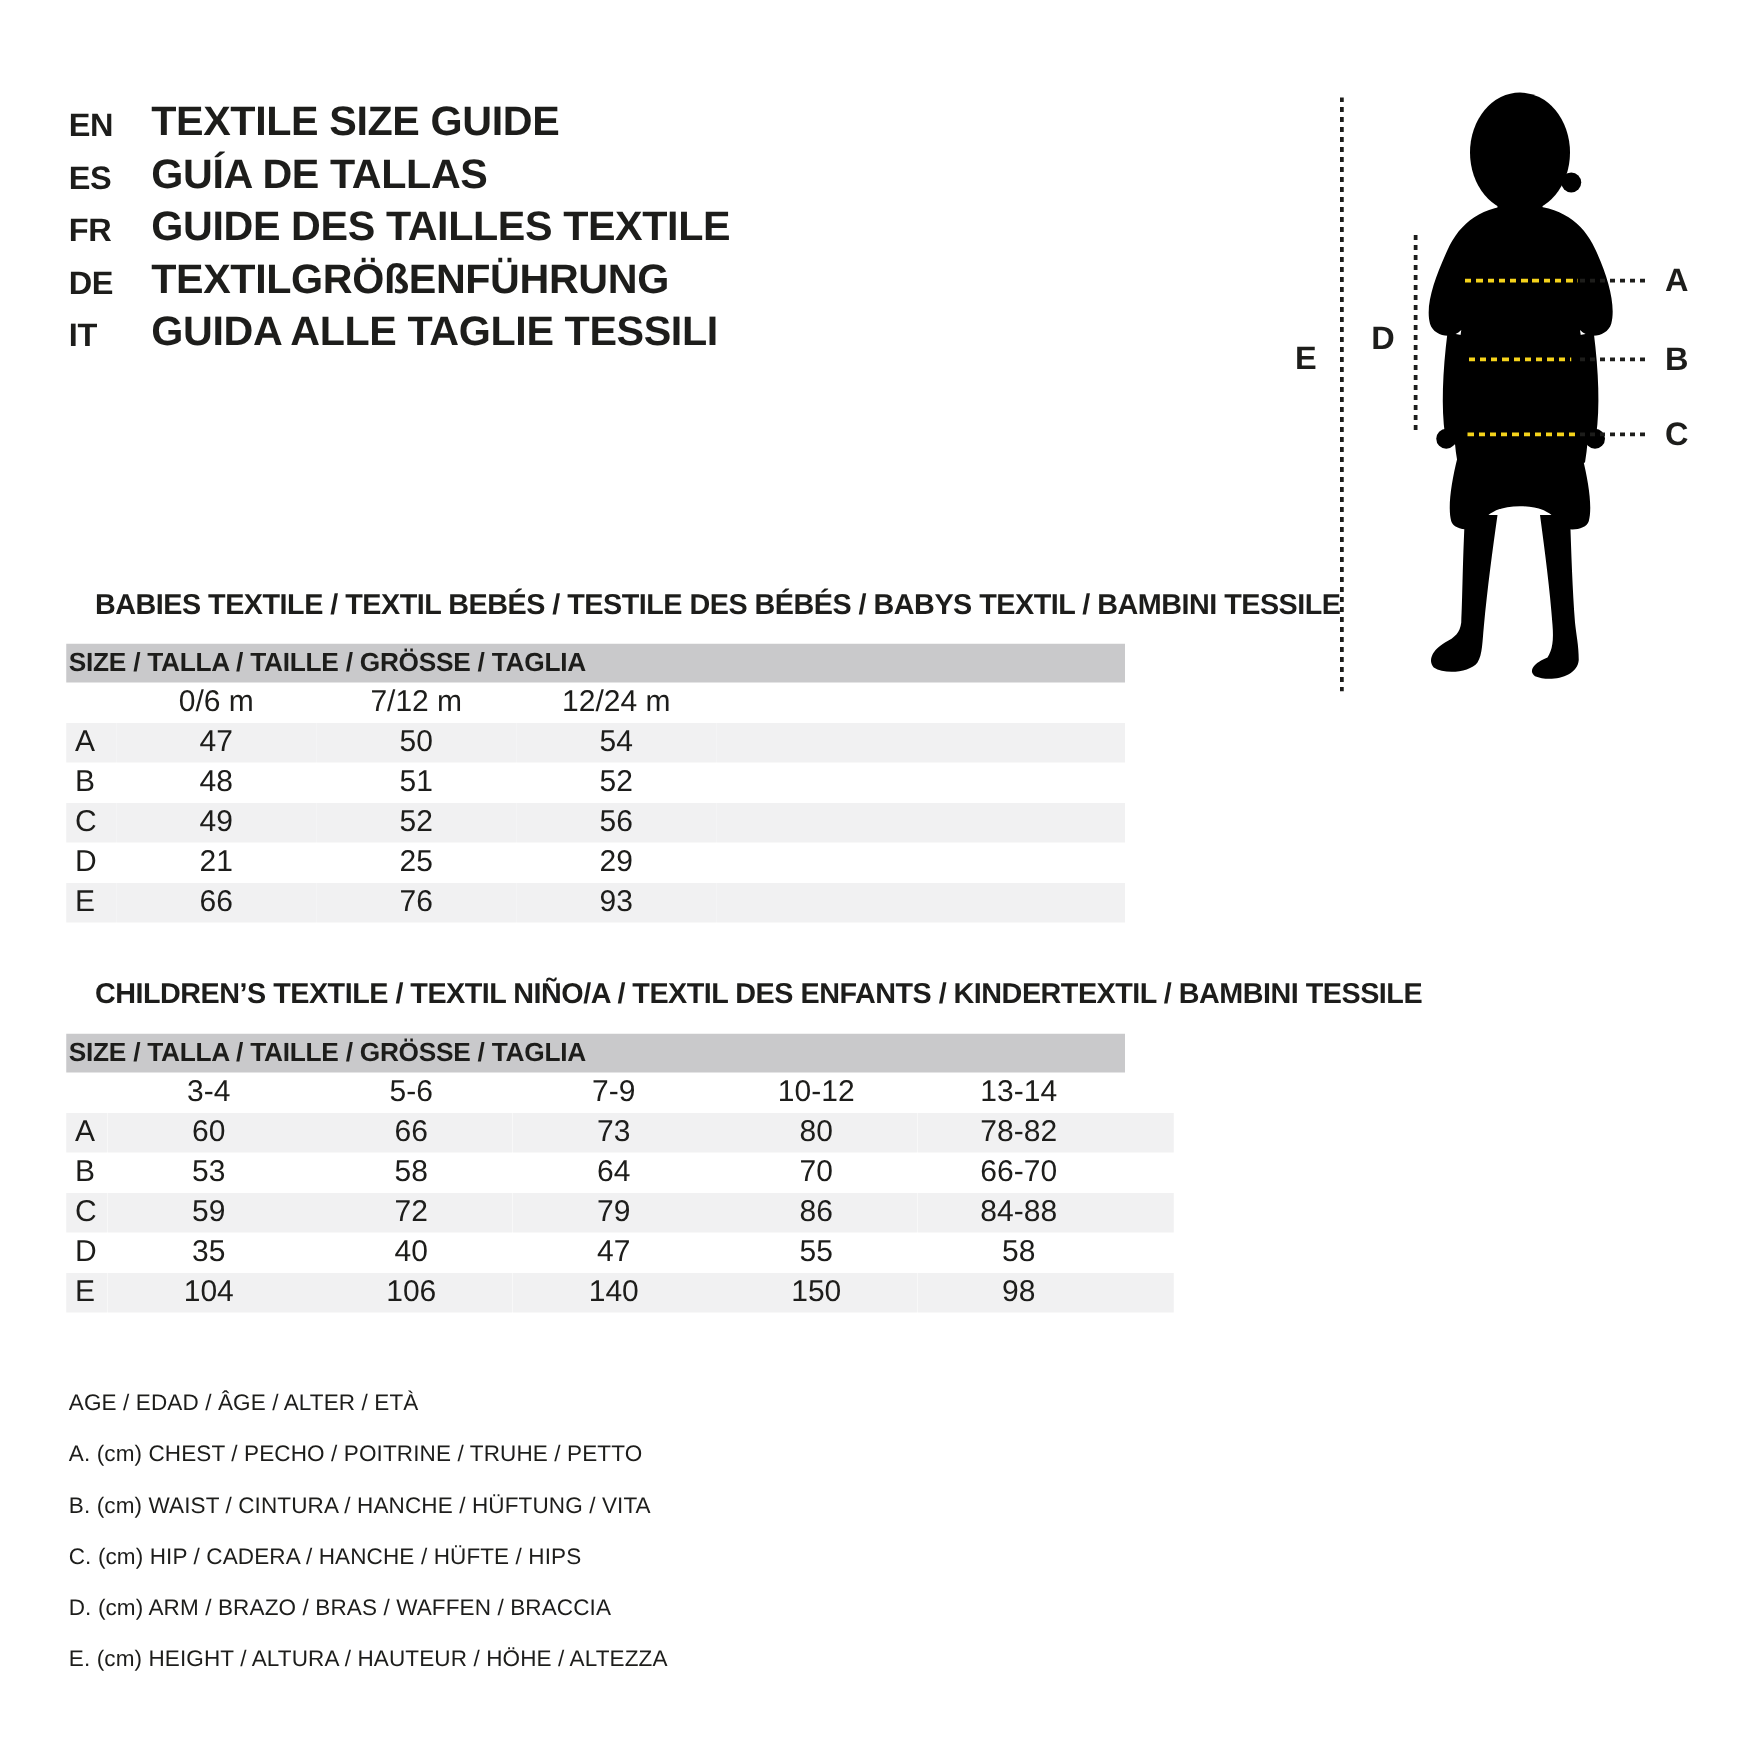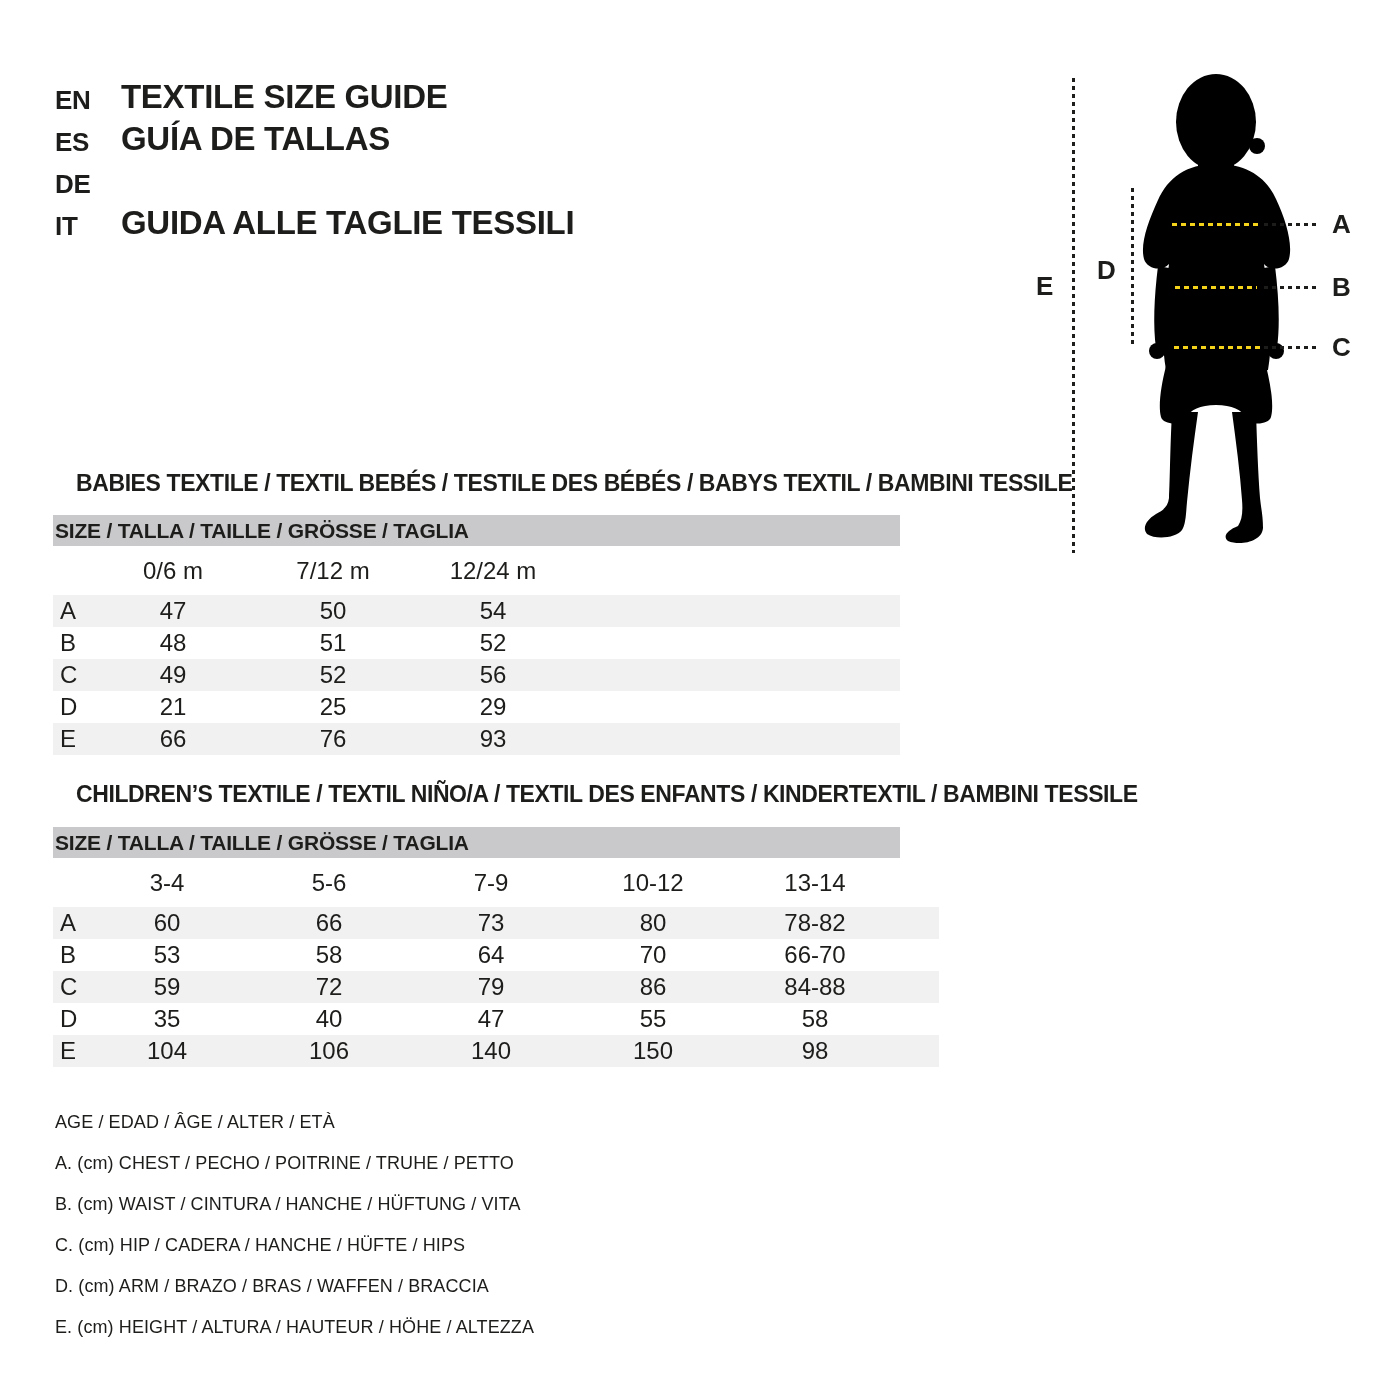--- a/index.html
+++ b/index.html
@@ -50,21 +50,21 @@
   
   .size-table { position:absolute; left:53px; width:847px; }
   .babies-table { top:515px; }
   .children-table { top:827px; }
   .size-bar { height:31px; background:#c9c9cb; font-size:21px; font-weight:700;
     line-height:31px; padding-left:2px; letter-spacing:-0.2px; }
   .size-table table { border-collapse:collapse; table-layout:fixed; width:847px;
     font-size:24px; }
   .size-table td { height:32px; text-align:center; padding:0; white-space:nowrap;
     overflow:hidden; font-weight:400; }
-  .size-table tr:first-child td { height:49px; }
+  .size-table tr:first-child td { height:32px; }
   .size-table td.rowlabel { text-align:left; padding-left:7px; }
   .size-table tr.shade td { background:#f1f1f2; }
 
   
   .legend { position:absolute; left:55px; top:1102px; }
   .legend-line { height:41px; line-height:41px; font-size:18px; letter-spacing:0.1px;
     white-space:nowrap; }
 </style>
 </head>
 <body>
@@ -72,21 +72,26 @@
 <div class="lang-list">
     <div class="lang-row">
       <span class="lang-code">EN</span>
       <span class="lang-title">TEXTILE SIZE GUIDE</span>
     </div>
     <div class="lang-row">
       <span class="lang-code">ES</span>
       <span class="lang-title">GUÍA DE TALLAS</span>
     </div>
     <div class="lang-row">
+      <span class="lang-code">FR</span>
+      <span class="lang-title">GUIDE DES TAILLES TEXTILE</span>
+    </div>
+    <div class="lang-row">
       <span class="lang-code">DE</span>
+      <span class="lang-title">TEXTILGRÖßENFÜHRUNG</span>
     </div>
     <div class="lang-row">
       <span class="lang-code">IT</span>
       <span class="lang-title">GUIDA ALLE TAGLIE TESSILI</span>
     </div>
   </div>
 
 <div class="figure">
   <div class="vdots e-line"></div>
   <div class="fig-label e-label">E</div>

